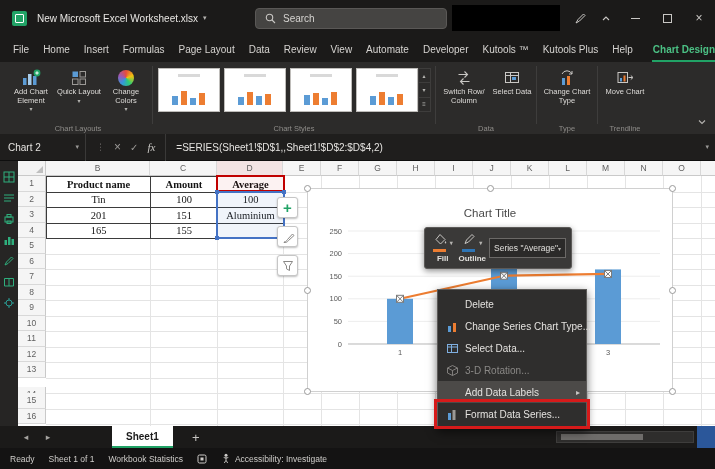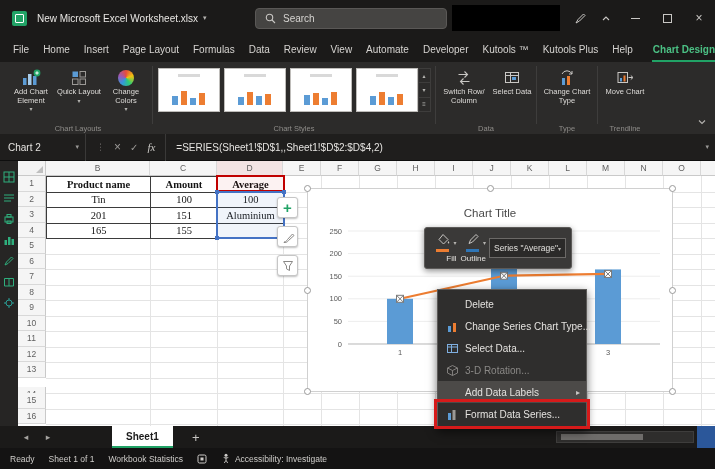--- a/index.html
+++ b/index.html
@@ -82,21 +82,21 @@
 
 
 .chart{position:absolute;left:307px;top:188px;width:366px;height:204px;background:#FFF;border:1px solid #D0D0D0;z-index:4;}
 .chart-title{position:absolute;top:18px;width:100%;text-align:center;font-size:11.5px;color:#4A4A4A;}
 #chart-plot{position:absolute;left:0;top:0;}
 .ctick{font-size:7.5px;fill:#595959;font-family:"Liberation Sans",sans-serif;}
 .handle{position:absolute;width:7px;height:7px;background:#FFF;border:1px solid #9A9A9A;border-radius:50%;z-index:5;}
 
 
 .minitb{position:absolute;left:424px;top:227px;width:148px;height:42px;background:#3A3938;border:1px solid #5C5A58;border-radius:3px;z-index:6;box-shadow:0 2px 6px rgba(0,0,0,.45);display:flex;align-items:center;padding:3px 5px;gap:3px;}
-.mtb-btn{width:31px;height:34px;display:flex;flex-direction:column;align-items:flex-end;justify-content:space-between;color:#E2E0DD;font-size:8px;padding:2px 0;}
+.mtb-btn{width:31px;height:34px;display:flex;flex-direction:column;align-items:center;justify-content:space-between;color:#E2E0DD;font-size:8px;padding:2px 0;font-weight:bold;}
 .mtb-icrow{display:flex;align-items:center;gap:2px;}
 .mtb-icrow .chev{font-size:6px;color:#B5B3B0;}
 .colorbar{width:13px;height:2.5px;display:block;margin-top:1px;}
 .mtb-series{flex:1;height:20px;background:#2B2A29;border:1px solid #6B6967;color:#E2E0DD;font-size:8.5px;display:flex;align-items:center;justify-content:space-between;padding:0 4px;white-space:nowrap;}
 .mtb-series .chev{font-size:6px;color:#B5B3B0;}
 
 
 .ctxmenu{position:absolute;left:437px;top:289px;width:150px;background:#2F2E2D;border:1px solid #5C5A58;box-shadow:0 3px 9px rgba(0,0,0,.55);z-index:9;padding:3px 0;}
 .cm-item{height:22px;display:flex;align-items:center;font-size:10px;color:#E4E2DF;padding:0 6px 0 5px;position:relative;white-space:nowrap;}
 .cm-item.hl{background:#4C4A48;}
@@ -159,22 +159,22 @@
           </svg>
         </span>
       <span class="tb-win">×</span>
     </div>
   </div>
 
   <div class="menubar" id="menu-tabs">
       <div class="mtab">File</div>
       <div class="mtab">Home</div>
       <div class="mtab">Insert</div>
+      <div class="mtab">Formulas</div>
       <div class="mtab">Page Layout</div>
-      <div class="mtab">Formulas</div>
       <div class="mtab">Data</div>
       <div class="mtab">Review</div>
       <div class="mtab">View</div>
       <div class="mtab">Automate</div>
       <div class="mtab">Developer</div>
       <div class="mtab">Kutools ™</div>
       <div class="mtab">Kutools Plus</div>
       <div class="mtab">Help</div>
       <div class="mtab-sep"></div>
       <div class="mtab accent active">Chart Design</div>

